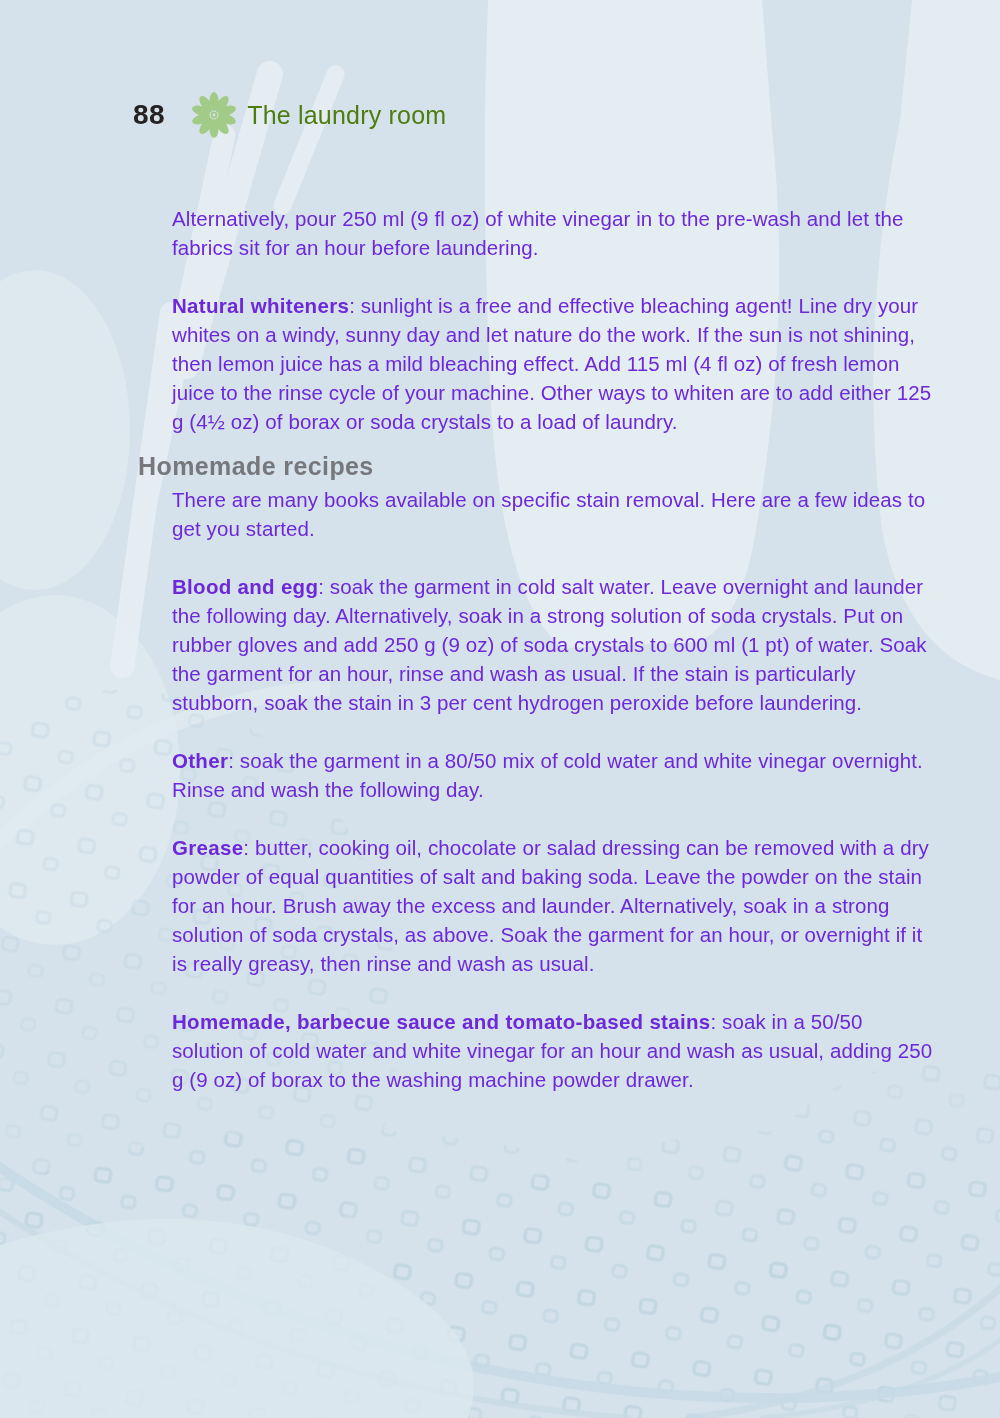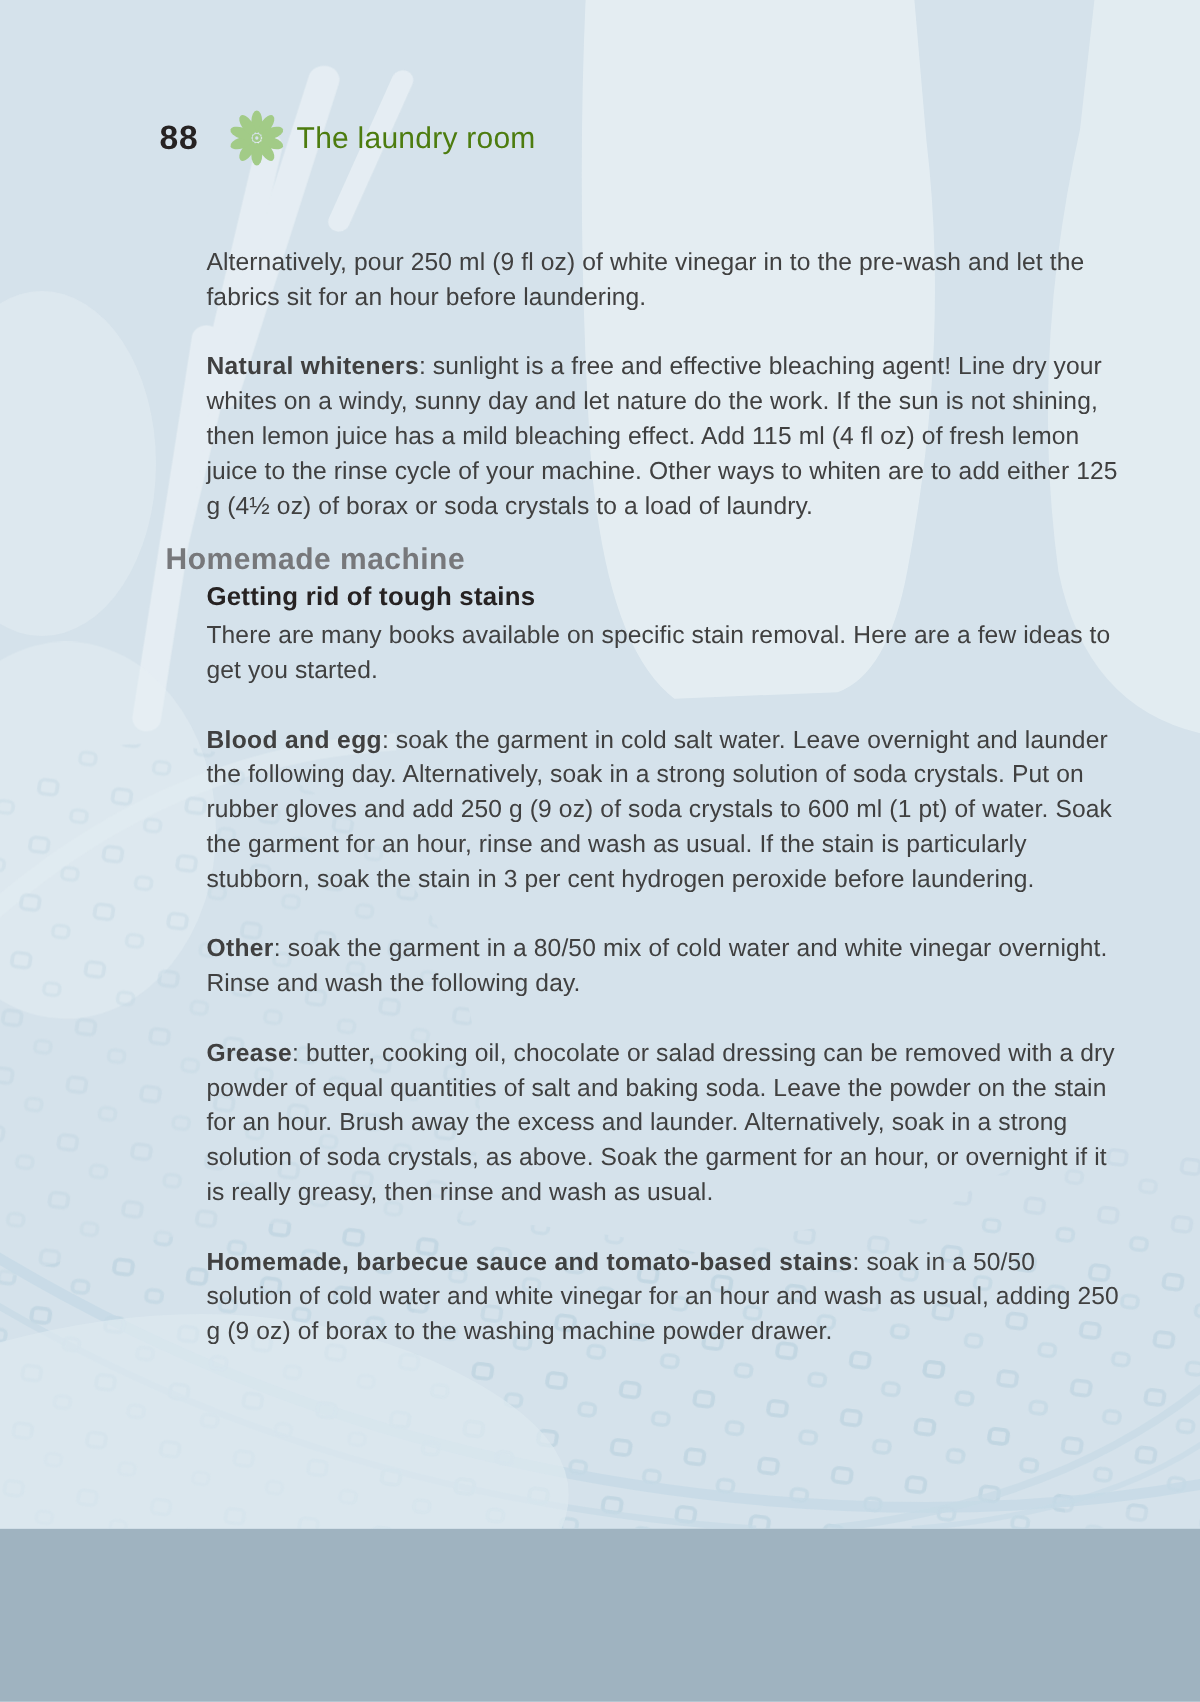--- a/index.html
+++ b/index.html
@@ -1,20 +1,20 @@
 <!DOCTYPE html>
 <html><head>
 <meta charset="utf-8">
 <style>
   * { box-sizing: border-box; }
   html, body { margin: 0; padding: 0; background: #9fb3c0; }
   .page {
     position: relative;
     width: 1000px;
-    height: 1274px;
+    height: 1418px;
     margin: 0 auto;
     background: #d5e2eb;
     overflow: hidden;
     font-family: "Liberation Sans", sans-serif;
   }
   .bg {
     position: absolute;
     inset: 0;
     width: 100%;
     height: 100%;
@@ -51,21 +51,21 @@
     position: absolute;
     left: 172px;
     top: 204px;
     width: 764px;
     z-index: 2;
   }
   .para {
     margin: 0;
     font-size: 20.5px;
     line-height: 29px;
-    color: #404040;
+    color: #6d28d9;
     letter-spacing: 0.1px;
   }
   .gap { margin-top: 29px; }
   .lead { font-weight: 700; letter-spacing: 0.3px; }
   .section-heading {
     margin: 16px 0 4px -34px;
     font-size: 25px;
     font-weight: 700;
     color: #77787b;
     letter-spacing: 0.4px;
@@ -143,23 +143,22 @@
     </svg>
     <span class="page-title">The laundry room</span>
   </header>
 
   <main class="content">
 
     <p class="para">Alternatively, pour 250 ml (9 fl oz) of white vinegar in to the pre-wash and let the fabrics sit for an hour before laundering.</p>
 
     <p class="para gap"><span class="lead">Natural whiteners</span><span>: sunlight is a free and effective bleaching agent! Line dry your whites on a windy, sunny day and let nature do the work. If the sun is not shining, then lemon juice has a mild bleaching effect. Add 115 ml (4 fl oz) of fresh lemon juice to the rinse cycle of your machine. Other ways to whiten are to add either 125 g (4½ oz) of borax or soda crystals to a load of laundry.</span></p>
 
-    <h2 class="section-heading">Homemade machine</h2>
+    <h2 class="section-heading">Homemade recipes</h2>
 
-    <h3 class="sub-heading">Getting rid of tough stains</h3>
 
     <p class="para">There are many books available on specific stain removal. Here are a few ideas to get you started.</p>
 
     <p class="para gap"><span class="lead">Blood and egg</span><span>: soak the garment in cold salt water. Leave overnight and launder the following day. Alternatively, soak in a strong solution of soda crystals. Put on rubber gloves and add 250 g (9 oz) of soda crystals to 600 ml (1 pt) of water. Soak the garment for an hour, rinse and wash as usual. If the stain is particularly stubborn, soak the stain in 3 per cent hydrogen peroxide before laundering.</span></p>
 
     <p class="para gap"><span class="lead">Other</span><span>: soak the garment in a 80/50 mix of cold water and white vinegar overnight. Rinse and wash the following day.</span></p>
 
     <p class="para gap"><span class="lead">Grease</span><span>: butter, cooking oil, chocolate or salad dressing can be removed with a dry powder of equal quantities of salt and baking soda. Leave the powder on the stain for an hour. Brush away the excess and launder. Alternatively, soak in a strong solution of soda crystals, as above. Soak the garment for an hour, or overnight if it is really greasy, then rinse and wash as usual.</span></p>
 
     <p class="para gap"><span class="lead">Homemade, barbecue sauce and tomato-based stains</span><span>: soak in a 50/50 solution of cold water and white vinegar for an hour and wash as usual, adding 250 g (9 oz) of borax to the washing machine powder drawer.</span></p>

